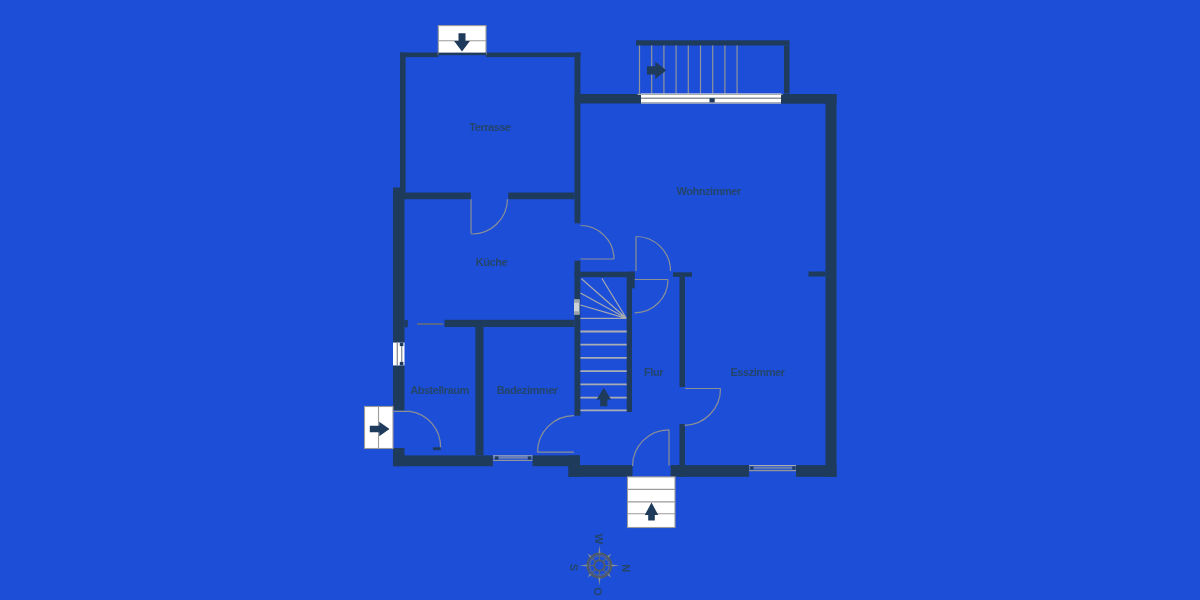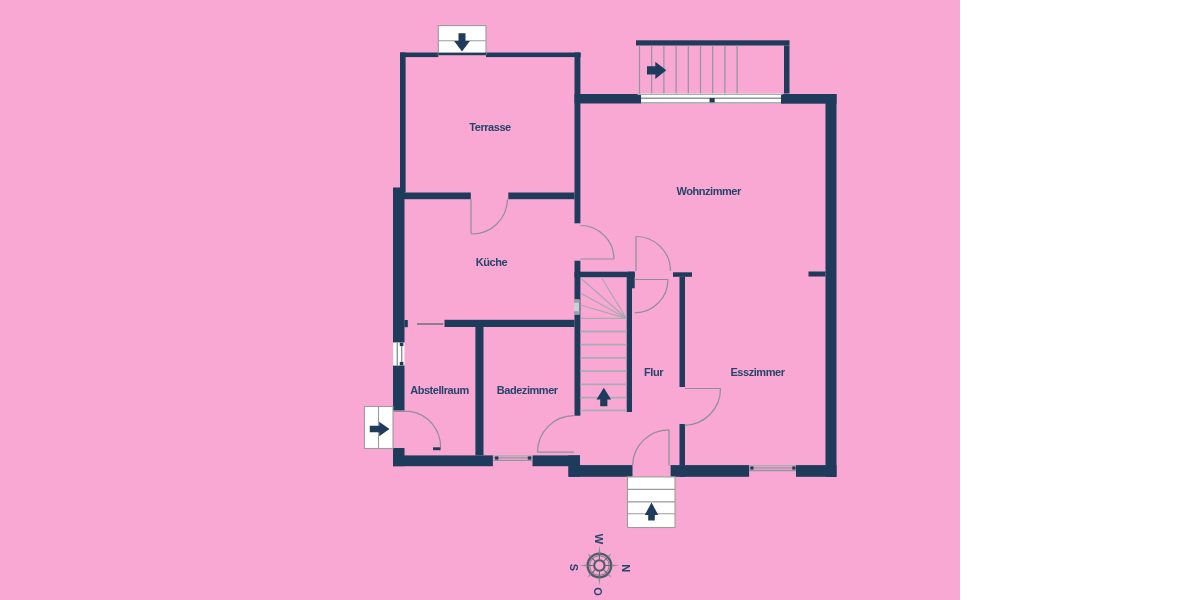--- a/index.html
+++ b/index.html
@@ -1,16 +1,16 @@
 <!DOCTYPE html>
 <html><head>
 <meta charset="utf-8">
 <style>
   html,body{margin:0;padding:0;background:#ffffff;}
-  .wrap{width:960px;height:600px;position:relative;overflow:hidden;background:#f9a8d4;}
+  .wrap{width:1200px;height:600px;position:relative;overflow:hidden;background:#1d4ed8;}
   svg{display:block;}
   text{font-family:"Liberation Sans", sans-serif;font-weight:700;fill:#24456b;letter-spacing:-0.45px;}
 </style>
 </head>
 <body>
 <div class="wrap">
 <svg width="1200" height="600" viewBox="0 0 1200 600">
 <defs></defs>
 <g fill="#1f3b5c" stroke="none">
 

